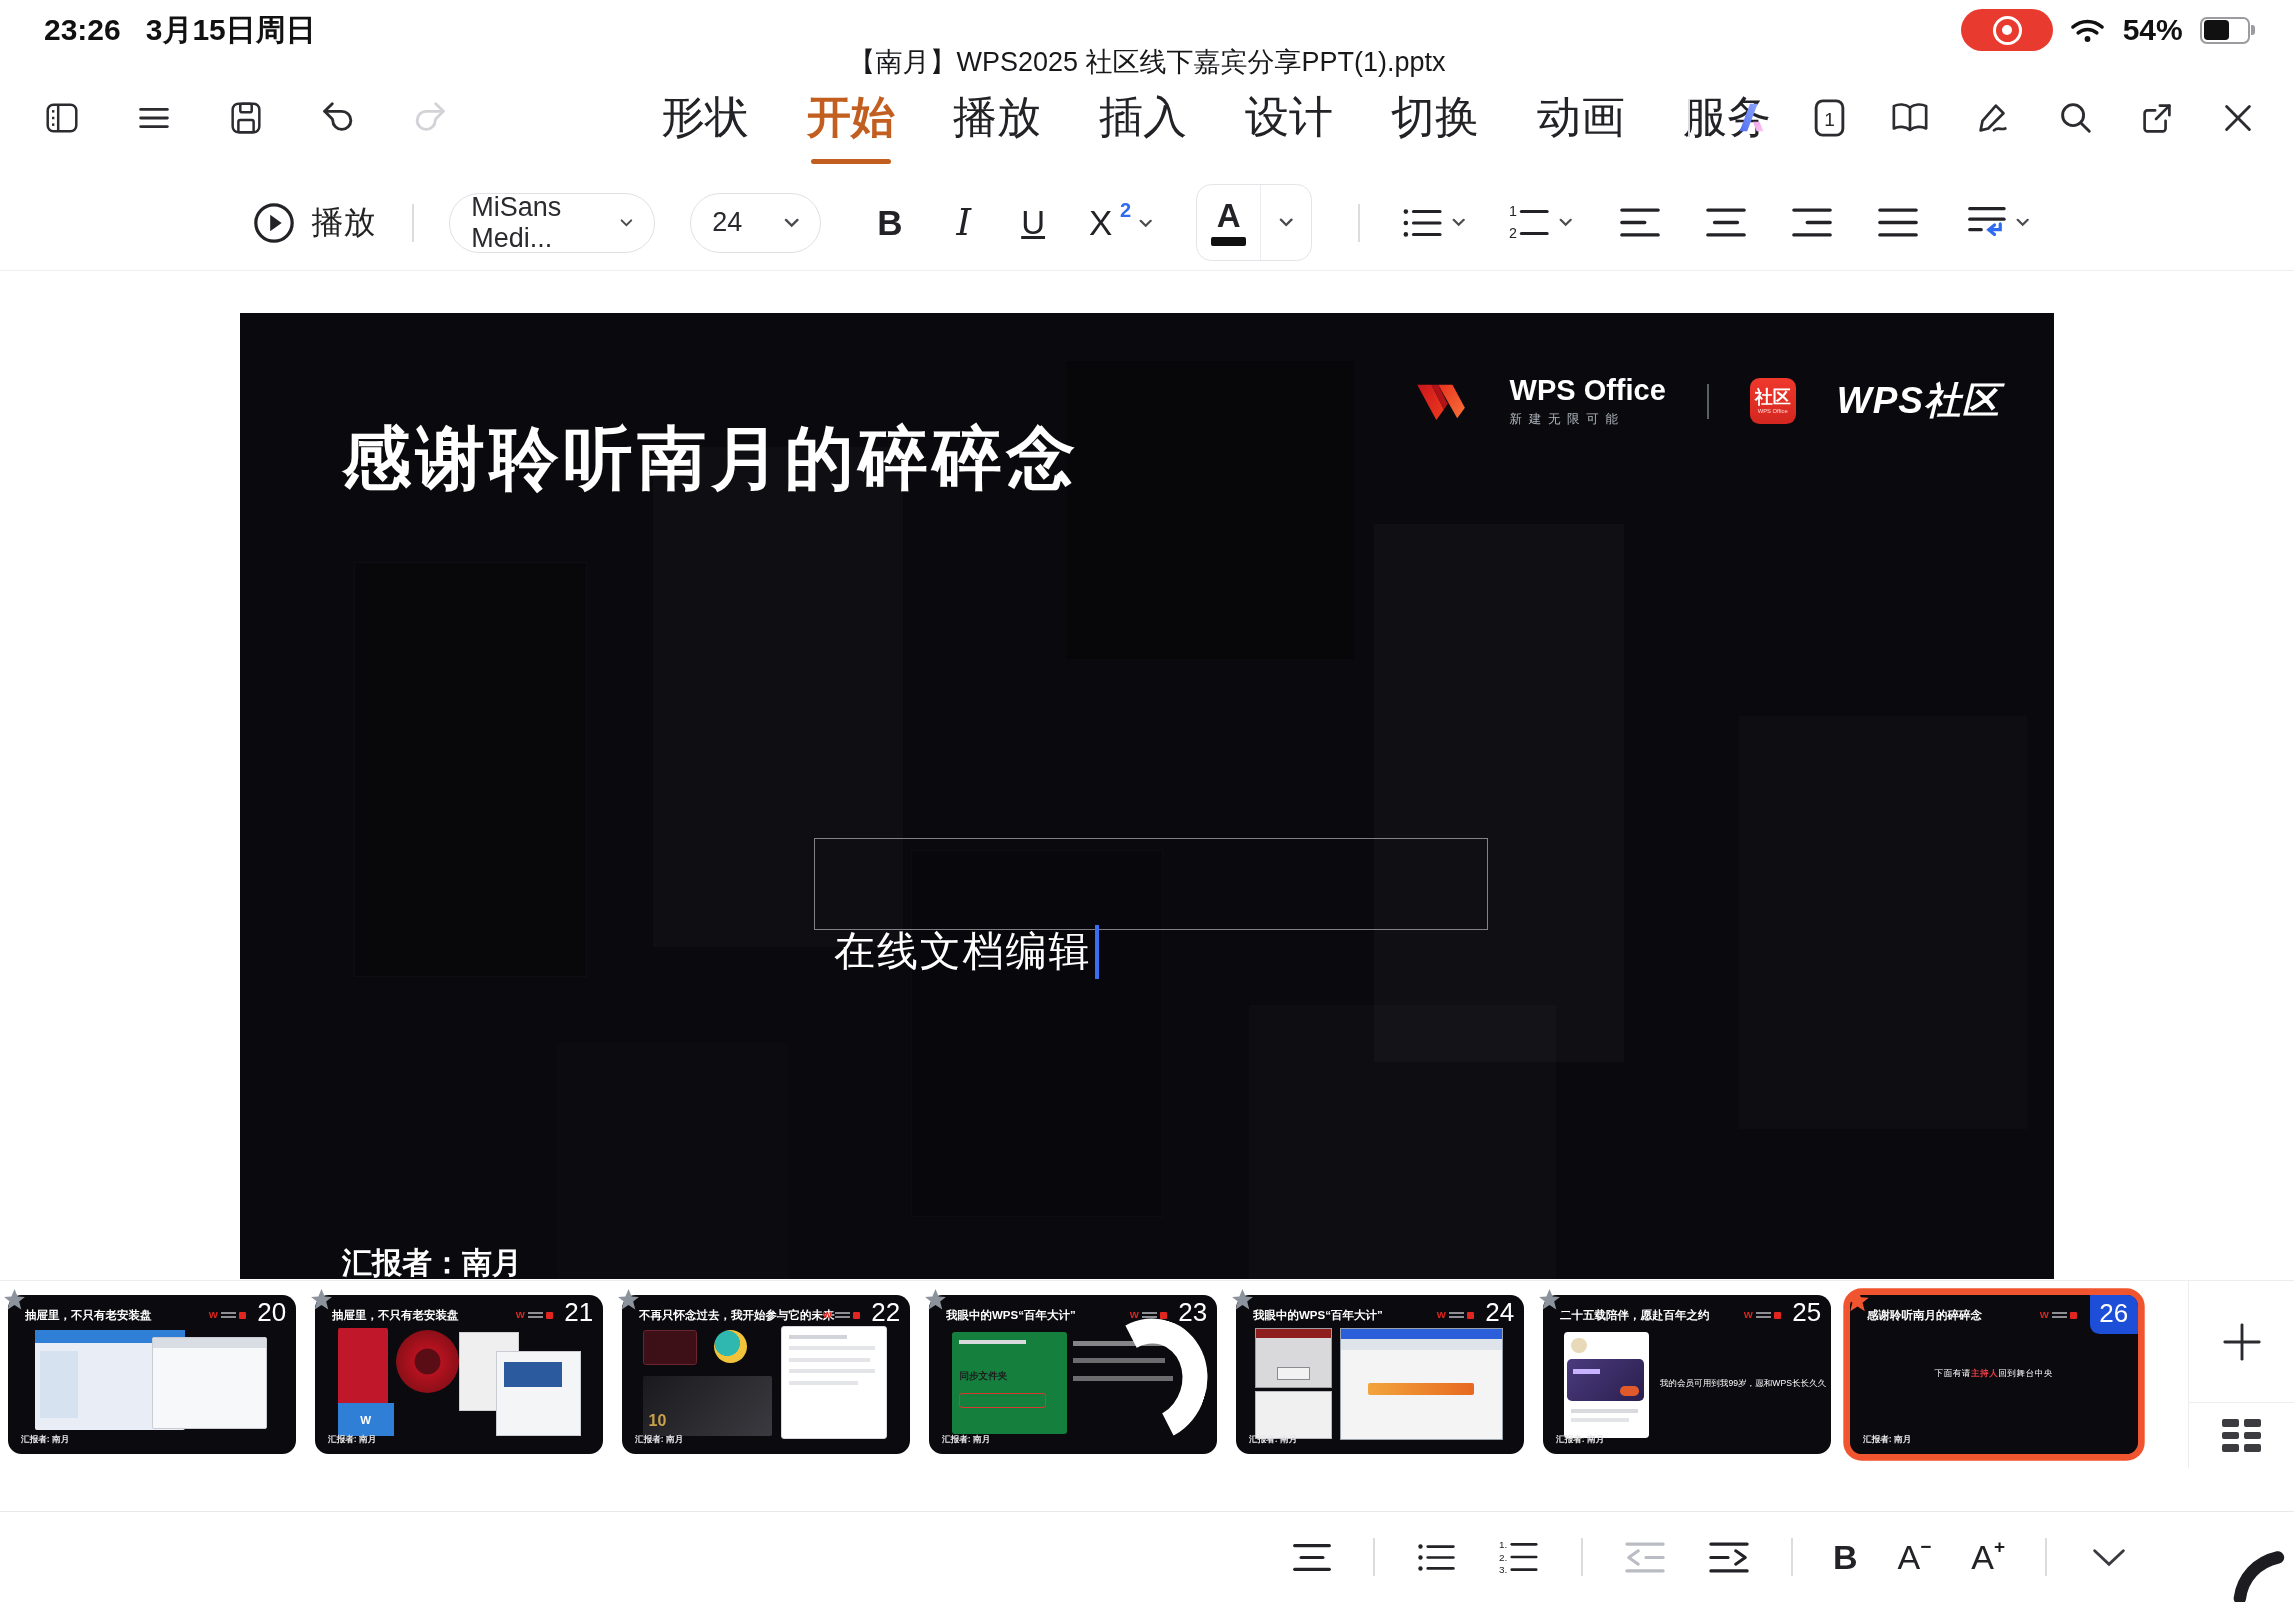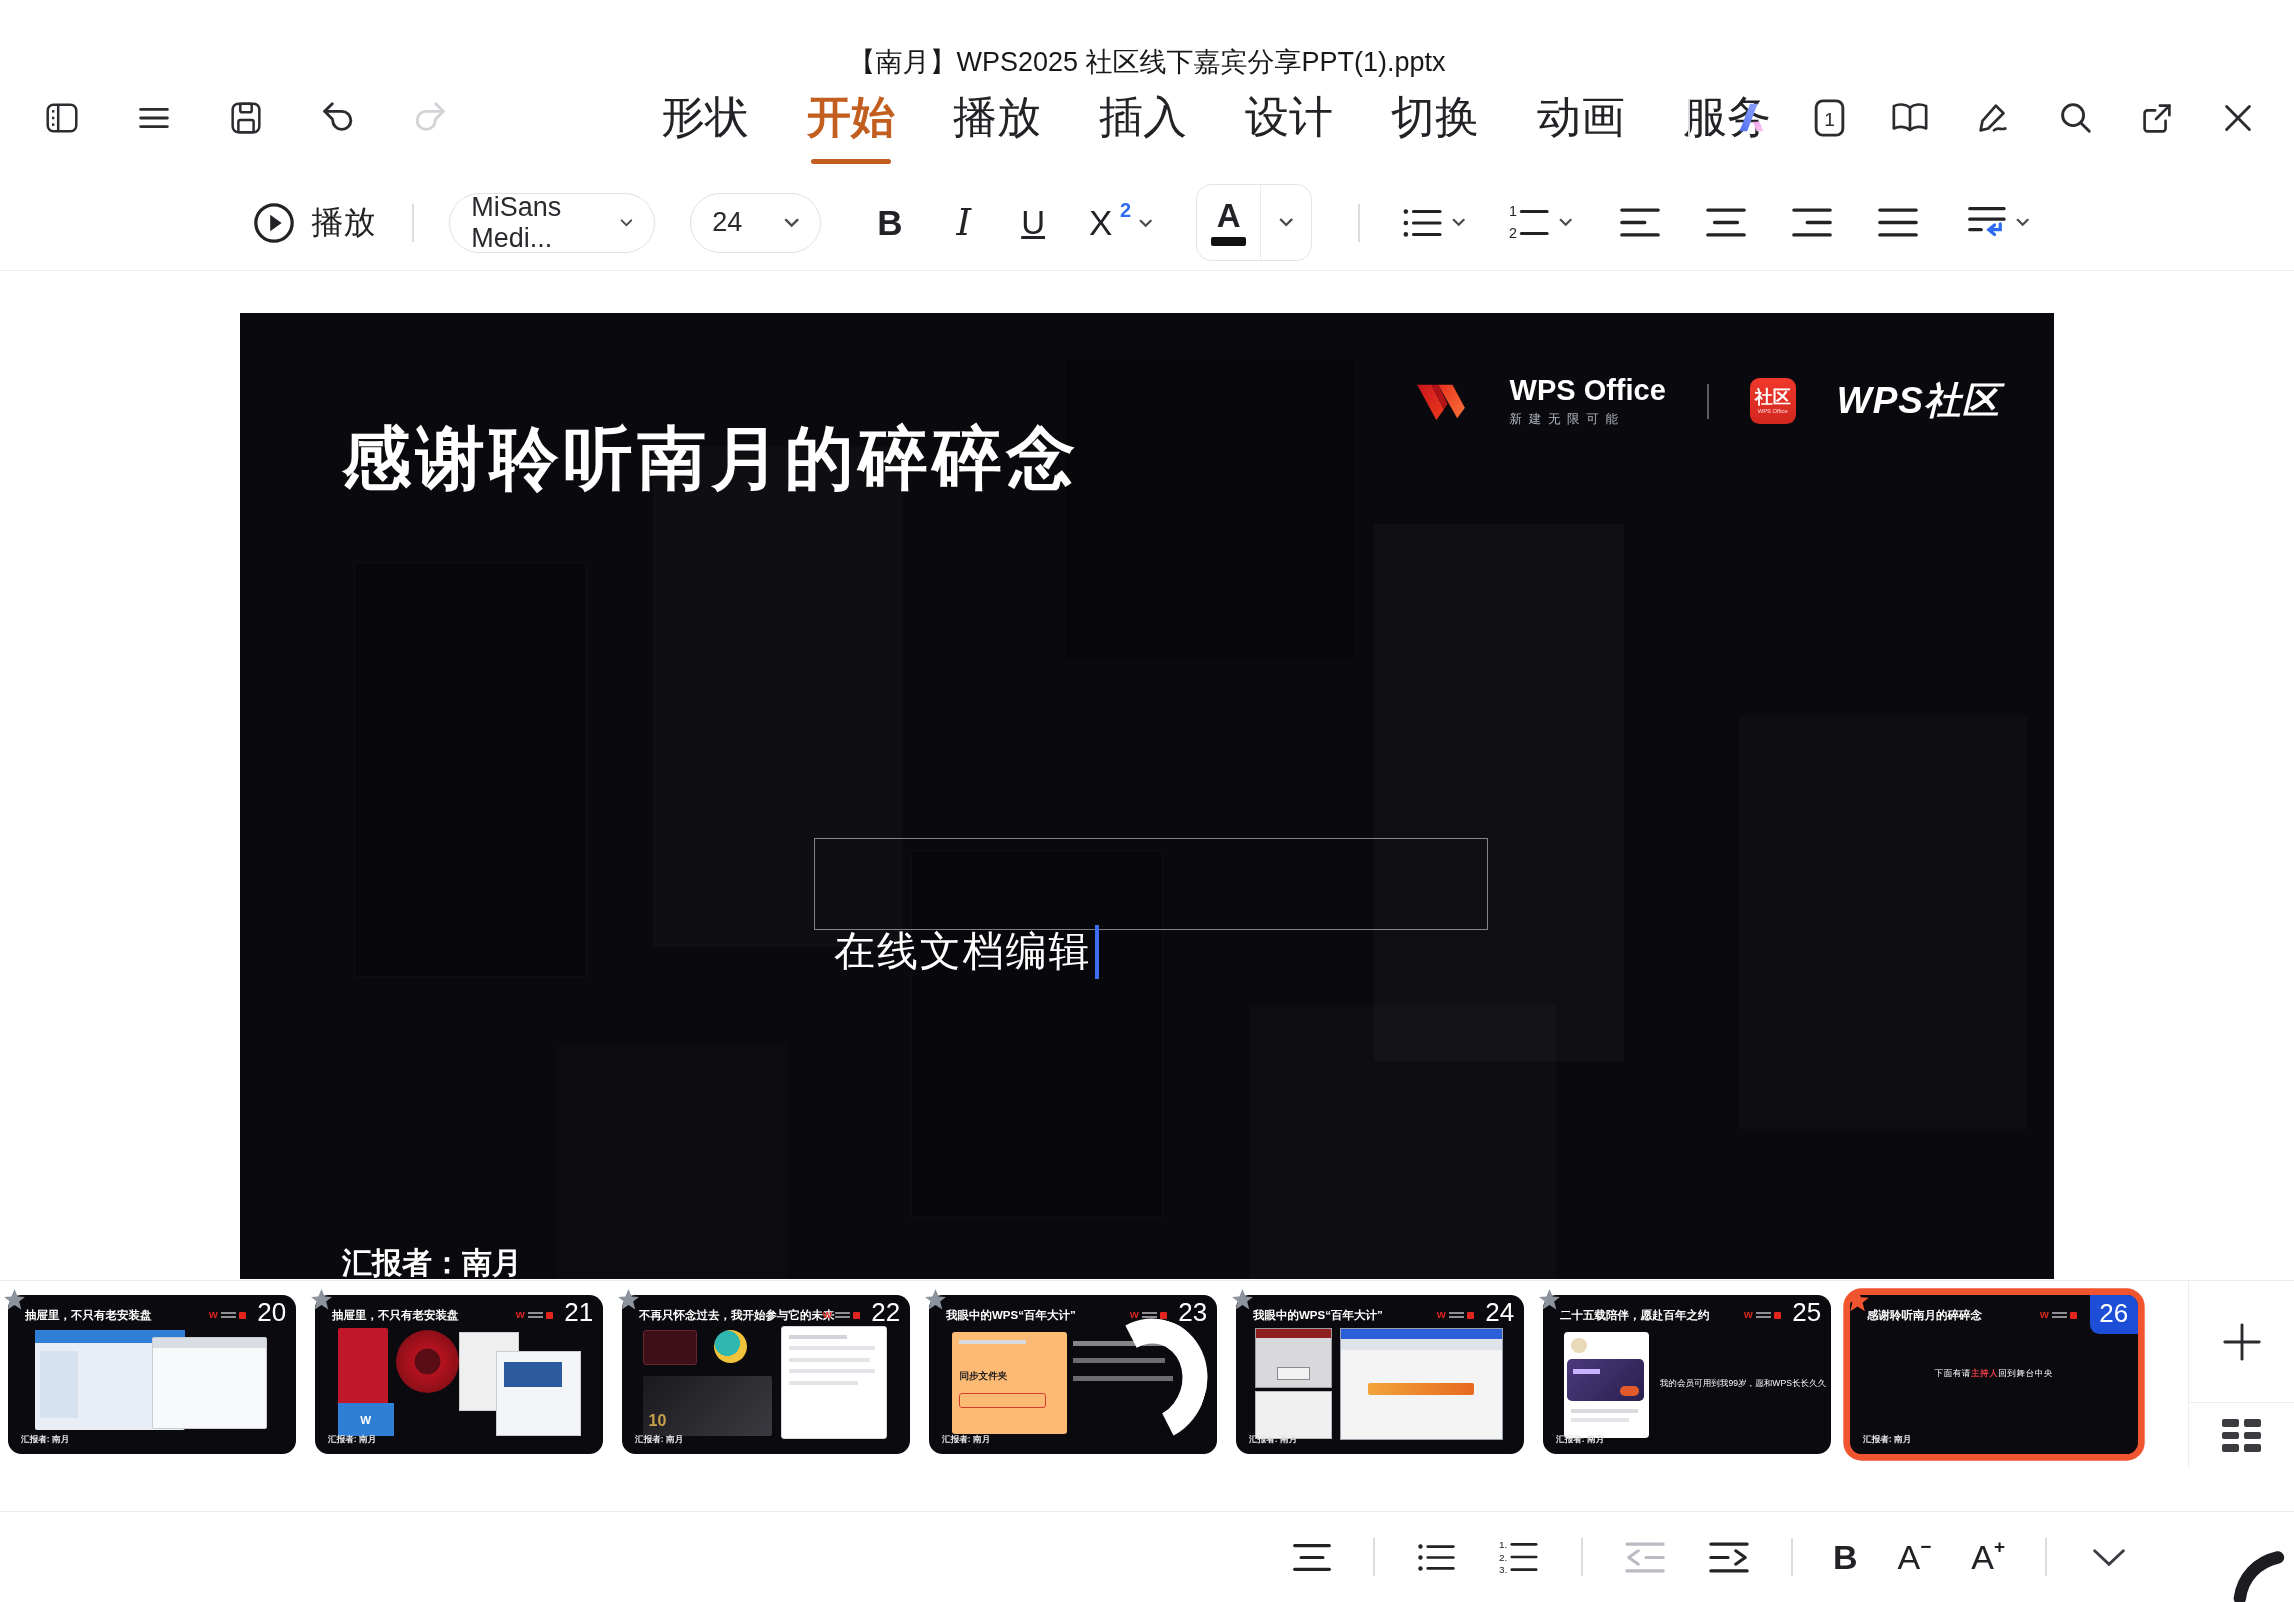--- a/index.html
+++ b/index.html
@@ -93,20 +93,45 @@
   .bb-bold{font-weight:800;}
   .bb-sized{display:flex;align-items:flex-start;}
   .bb-sized .sgn{font-size:19px;font-weight:700;margin-top:-1.9px;}
   .crescent{position:absolute;right:7.7px;bottom:-3.8px;}
 </style>
 </head>
 <body>
 
 <div class="screen">
 
+  <div class="status-bar">
+    <div class="sb-left">
+      <span>23:26</span>
+      <span>3月15日周日</span>
+    </div>
+    <div class="sb-right">
+      <div class="record-pill">
+        <span class="record-ring">
+            <span class="record-dot"></span>
+          </span>
+      </div>
+      <span class="ibtn">
+        <svg width="35" height="27" viewBox="0 0 24 18" fill="none" stroke="#111" stroke-width="2.4" stroke-linecap="round">
+          <path d="M2 6.6 A15 15 0 0 1 22 6.6"></path>
+          <path d="M5.6 10.6 A10 10 0 0 1 18.4 10.6"></path>
+          <circle cx="12" cy="14.8" r="2" fill="#111" stroke="none"></circle>
+        </svg>
+      </span>
+      <span class="battery-pct">54%</span>
+      <span class="battery">
+          <span class="battery-fill"></span>
+          <span class="battery-tip"></span>
+        </span>
+    </div>
+  </div>
 
   <div class="doc-title">【南月】WPS2025 社区线下嘉宾分享PPT(1).pptx</div>
 
   <div class="row1-left">
     <span class="ibtn">
       <svg width="40" height="40" viewBox="0 0 42 42" fill="none" stroke="#2b2b30" stroke-width="2.6">
         <rect x="6" y="7" width="30" height="28" rx="6"></rect>
           <line x1="17" y1="7" x2="17" y2="35"></line>
         <line x1="10.5" y1="14" x2="13" y2="14"></line>
           <line x1="10.5" y1="21" x2="13" y2="21"></line>
@@ -452,21 +477,21 @@
         <div class="t-footer">汇报者: 南月</div>
       </div>
       <div class="t-num">22</div>
     </div>
 
     <div class="thumb">
       <span class="t-star"><svg width="25" height="25" viewBox="0 0 24 24">
             <path d="M12 2 L15 9 L22 9.5 L16.5 14 L18.5 21.5 L12 17.3 L5.5 21.5 L7.5 14 L2 9.5 L9 9 Z" fill="#8d939c"></path>
           </svg></span>
       <div class="thumb-inner">
-        <div class="shape" style="left:23px;top:37px;width:115px;height:102px;background:#fdba74;border-radius:2.9px;">
+        <div class="shape" style="left:23px;top:37px;width:115px;height:102px;background:#15803d;border-radius:2.9px;">
           <div class="shape" style="left:7.7px;top:7.7px;width:67px;height:4.8px;background:#d8dade;"></div>
           <div class="t-caption" style="left:7.7px;top:38px;color:#1c1c1f;font-weight:800;font-size:9.6px;">同步文件夹</div>
           <div class="shape" style="left:7.7px;top:61px;width:85px;height:13.4px;border:1.4px solid #d43a30;border-radius:2.9px;"></div>
         </div>
         <div class="shape" style="left:163px;top:23px;width:115px;height:125px;border:25px solid #fff;border-left-color:transparent;border-bottom-color:transparent;border-radius:50%;transform:rotate(18deg);box-sizing:border-box;"></div>
         <div class="shape" style="left:144px;top:46px;width:106px;height:4.8px;background:rgba(255,255,255,.5);"></div>
         <div class="shape" style="left:144px;top:63px;width:92px;height:4.8px;background:rgba(255,255,255,.4);"></div>
         <div class="shape" style="left:144px;top:81px;width:100px;height:4.8px;background:rgba(255,255,255,.4);"></div>
         <div class="t-title">我眼中的WPS“百年大计”</div>
         <div class="t-logo">

